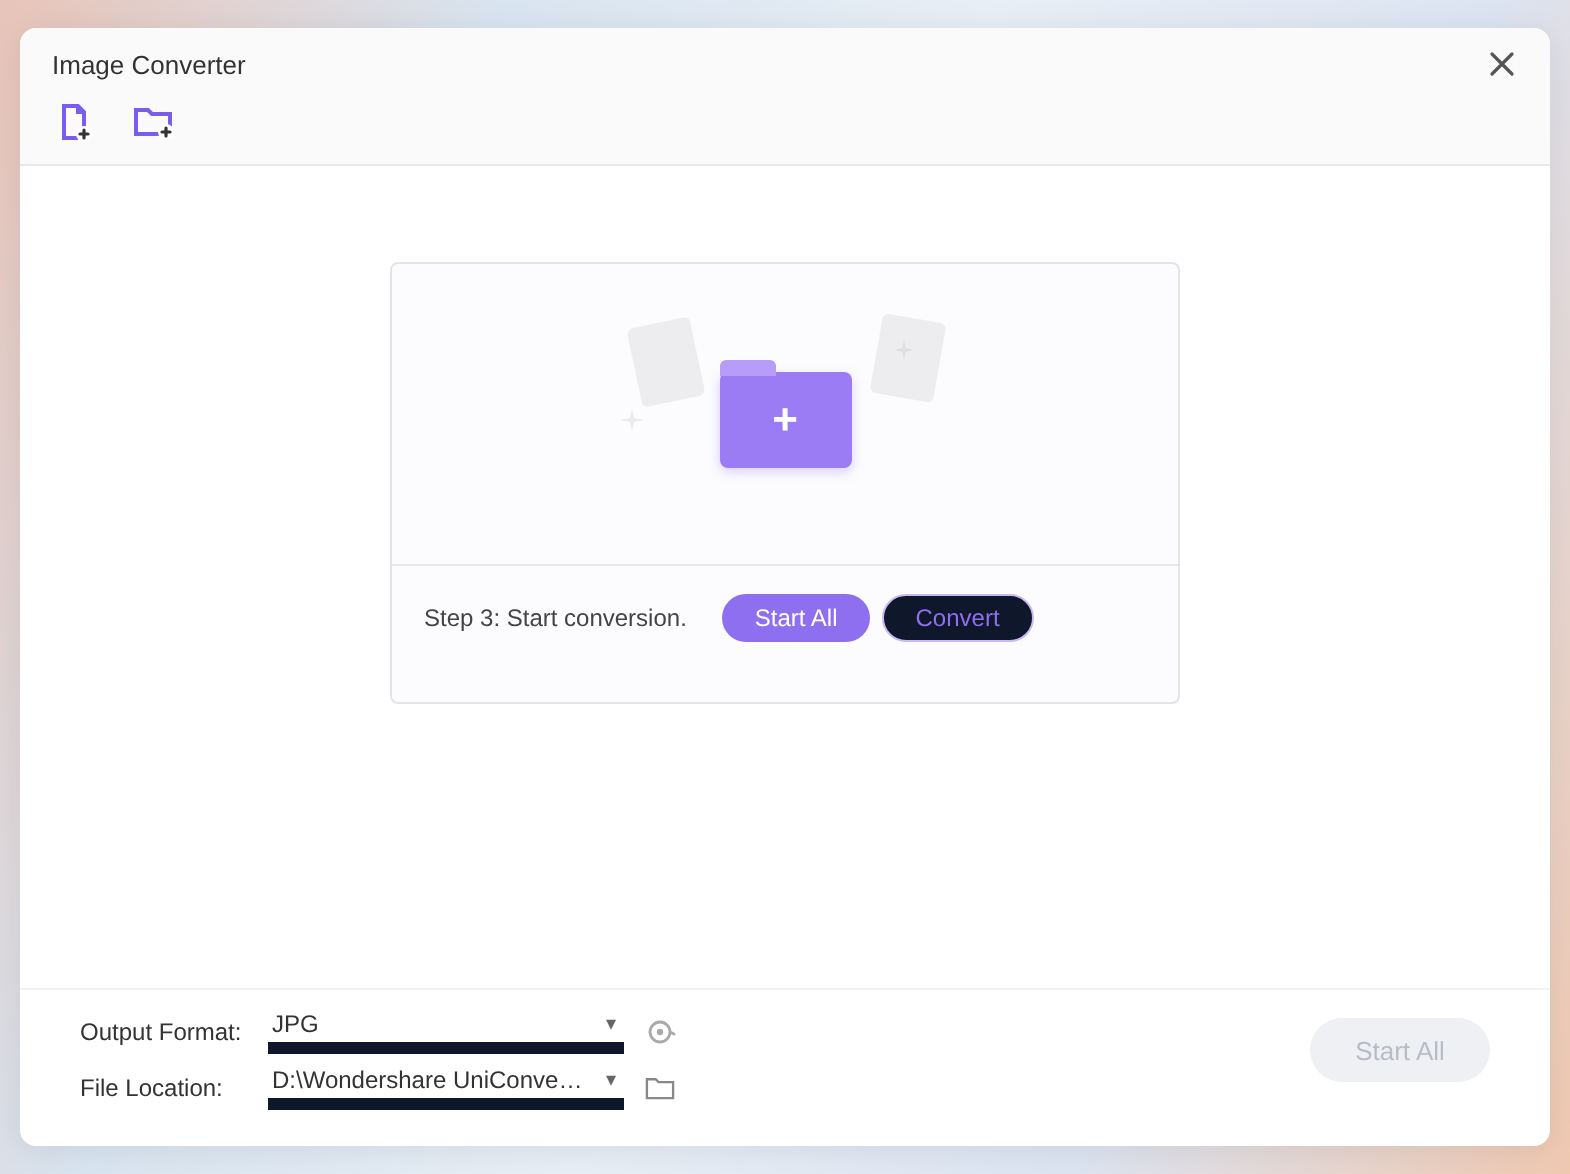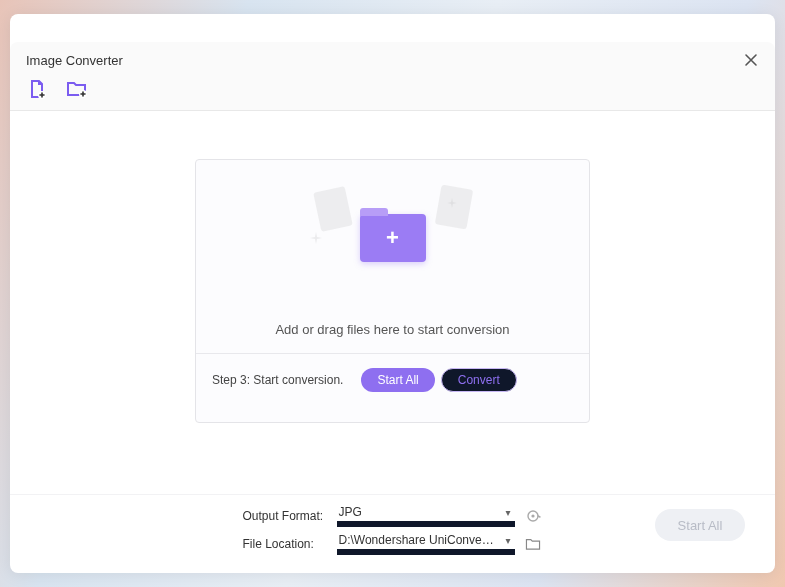--- a/index.html
+++ b/index.html
@@ -13,21 +13,21 @@
     background: #ffffff;
     border-radius: 8px;
     box-shadow: 0 2px 16px rgba(0,0,0,0.08);
     display: flex; flex-direction: column;
     overflow: hidden;
   }
   .titlebar {
     display: flex; align-items: center; justify-content: space-between;
     padding: 10px 16px 6px 16px;
     background: #fafafa;
-    border-top-left-radius: 8px; border-top-right-radius: 8px; margin-top: 28px;
+    border-top-left-radius: 8px; border-top-right-radius: 8px;
   }
   .title { font-size: 13px; color: #333; }
   .close { width: 16px; height: 16px; cursor: pointer; color: #666; display:flex; align-items:center; justify-content:center; }
   .toolbar {
     display: flex; align-items: center; gap: 18px;
     padding: 4px 16px 10px 16px;
     background: #fafafa;
     border-bottom: 1px solid #e8e8e8;
   }
   .icon-btn { width: 22px; height: 22px; cursor: pointer; display:flex; align-items:center; justify-content:center; }
@@ -75,21 +75,21 @@
   }
   .pill.primary { background:#8e6ff0; color:#fff; }
   .pill.outline { background:#0f172a; color:#8e6ff0; border:1px solid #c8b8f5; }
   .footer {
     padding: 10px 30px 18px 30px;
     display: flex; flex-direction: column; gap: 6px;
     font-size: 12px; color:#333;
     border-top: 1px solid #f2f2f4;
     position: relative;
   }
-  .row { display:flex; align-items:center; gap:8px;justify-content:center; }
+  .row { display:flex; align-items:center; gap:8px; }
   .row-label { width: 86px; color:#333; }
   .select {
     width: 178px; height: 22px;
     border: none; border-bottom: 6px solid #0f172a;
     background: transparent;
     font-size: 12px; color:#333;
     display:flex; align-items:center; justify-content:space-between;
     padding: 0 4px 2px 2px;
     cursor:pointer;
   }
@@ -148,21 +148,20 @@
         <svg class="faint spark1" width="12" height="12" viewBox="0 0 12 12">
             <path d="M6 0 L7 5 L12 6 L7 7 L6 12 L5 7 L0 6 L5 5 Z" fill="#777"></path>
           </svg>
         <svg class="faint spark2" width="10" height="10" viewBox="0 0 12 12">
             <path d="M6 0 L7 5 L12 6 L7 7 L6 12 L5 7 L0 6 L5 5 Z" fill="#777"></path>
           </svg>
         <div class="folder">
           <span class="plus">+</span>
         </div>
       </div>
-      <div class="drop-caption">Add or drag files here to start conversion</div>
 
       <div class="steps">
         <div class="step-row">
           <span>Step 3: Start conversion.</span>
           <span style="width:6px"></span>
           <span class="pill primary">Start All</span>
           <span class="pill outline">Convert</span>
         </div>
       </div>
     </div>

